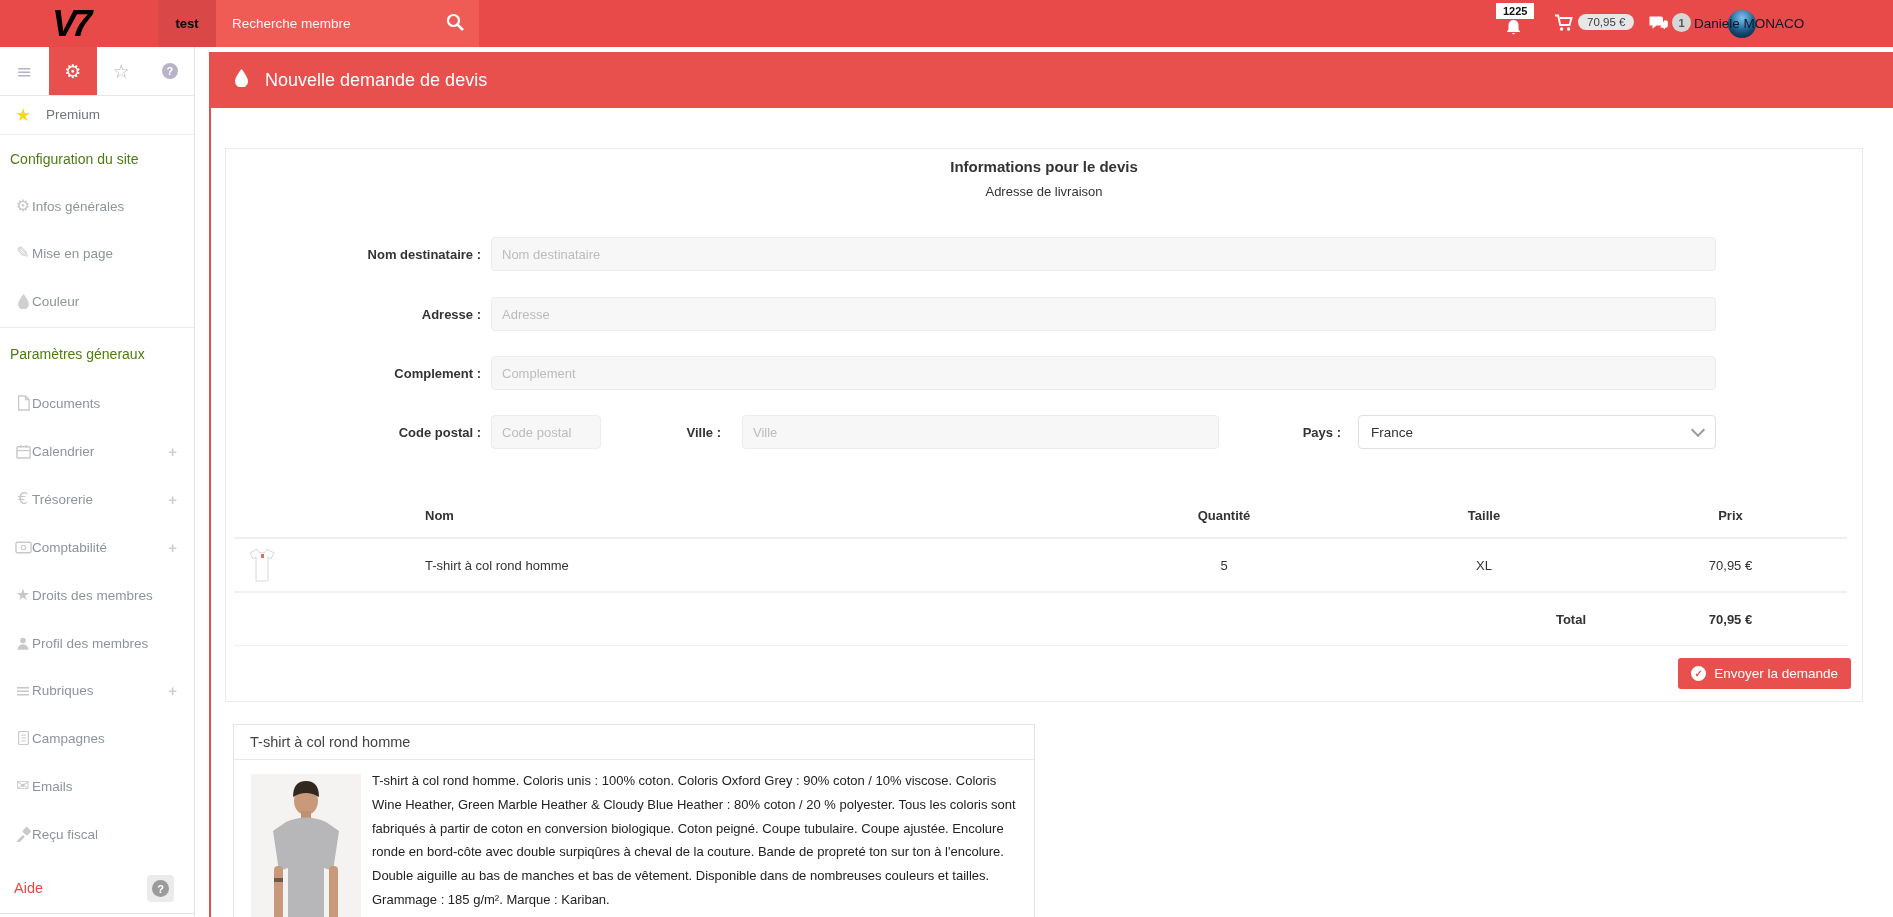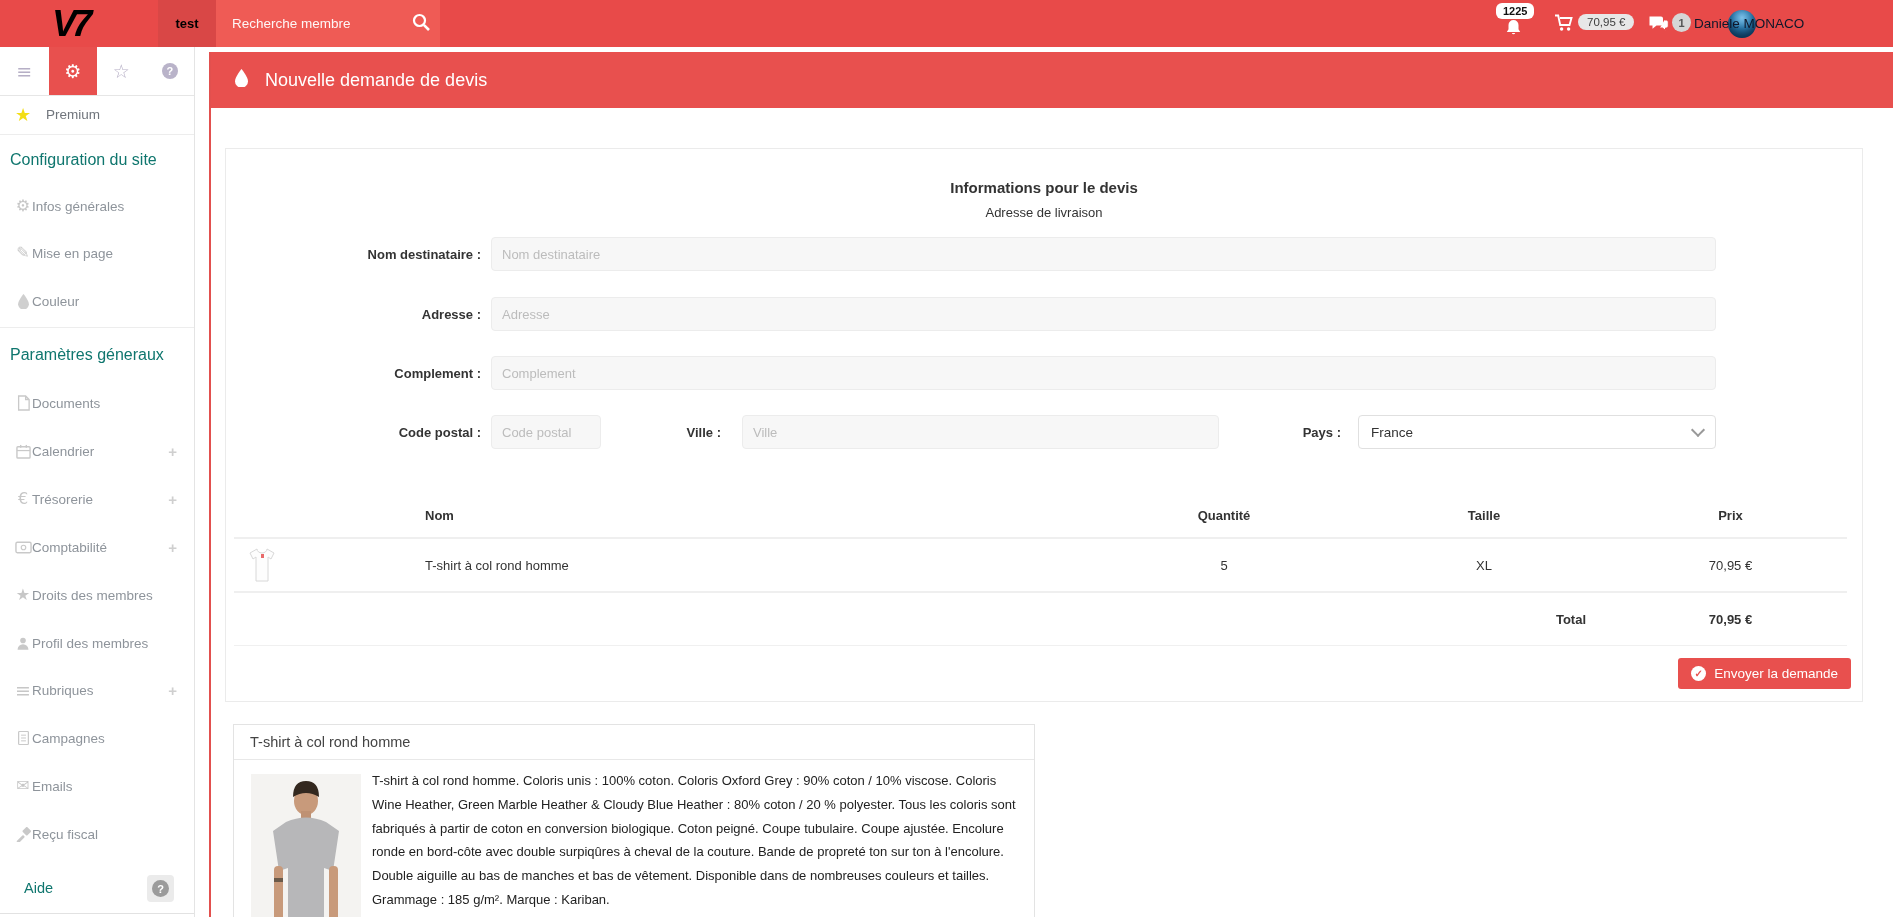--- a/index.html
+++ b/index.html
@@ -5,27 +5,27 @@
   html,body{margin:0;padding:0}
   body{width:1893px;height:917px;overflow:hidden;position:relative;background:#fff;
        font-family:"Liberation Sans",sans-serif;-webkit-font-smoothing:antialiased}
 
   
   .topbar{position:absolute;left:0;top:0;width:1893px;height:47px;background:#e84a49}
   .logo{position:absolute;left:52px;top:0px;font-weight:800;font-style:italic;
         font-size:37px;color:#000000;letter-spacing:-5px;line-height:47px}
   .site-tab{position:absolute;left:158px;top:0;width:58px;height:47px;background:#d94746;
         color:#000000;font-weight:bold;font-size:13px;display:flex;align-items:center;justify-content:center;cursor:pointer}
-  .search-zone{position:absolute;left:216px;top:0;width:224px;height:47px;background:#ef5b55;
+  .search-zone{position:absolute;left:216px;top:0;width:263px;height:47px;background:#ef5b55;
         display:flex;align-items:center;padding:0 14px;box-sizing:border-box}
   .search-input{flex:1;background:transparent;border:none;outline:none;color:#fff;
         font-size:13.5px;font-family:inherit}
   .search-input::placeholder{color:#fff;opacity:.95}
   .iconbtn{cursor:pointer;background:none;border:none;padding:0}
-  .notif-pill{position:absolute;left:1496px;top:3px;background:#fff;border-radius:6px;
+  .notif-pill{position:absolute;left:1496px;top:3px;background:#fff;border-radius:0;
         padding:2px 7px;font-size:11px;font-weight:bold;color:#111;z-index:2}
   .bell{position:absolute;left:1505px;top:19px}
   .cart{position:absolute;left:1554px;top:13px}
   .cart-pill{position:absolute;left:1578px;top:14px;background:#e7e7e7;border-radius:10px;
         padding:2px 9px;font-size:11.5px;color:#3d3d3d}
   .chat{position:absolute;left:1648px;top:15px}
   .chat-badge{position:absolute;left:1672px;top:13px;width:19px;height:19px;border-radius:50%;
         background:#d6d6d6;color:#555;font-size:11px;font-weight:bold;
         display:flex;align-items:center;justify-content:center}
   .avatar{position:absolute;left:1728px;top:10px;width:28px;height:28px;border-radius:50%;cursor:pointer;
@@ -40,47 +40,47 @@
   .tab{flex:1;display:flex;align-items:center;justify-content:center;color:#b6afc6;cursor:pointer}
   .tab.active{background:#e8504e;color:#fff}
   .gi{font-family:"DejaVu Sans",sans-serif;line-height:1}
   .tab .gi{font-size:19px}
   .qcircle{width:16px;height:16px;border-radius:50%;background:#b9b3c9;color:#fff;font-size:11px;
         font-weight:bold;display:flex;align-items:center;justify-content:center}
   .premium{position:absolute;top:48px;left:0;width:194px;height:40px;border-bottom:1px solid #ededed;
         display:flex;align-items:center;padding-left:14px;box-sizing:border-box;cursor:pointer}
   .premium .gi{font-size:18px;color:#f3de16;width:18px;text-align:center}
   .premium-lbl{margin-left:14px;color:#70757c;font-size:13.5px}
-  .sec-title{position:absolute;left:10px;color:#0f766e;font-size:16px}
+  .sec-title{position:absolute;left:10px;color:#4d7c0f;font-size:14px}
   .mi{position:absolute;left:0;width:194px;height:26px;display:flex;align-items:center;
         padding-left:14px;box-sizing:border-box;cursor:pointer}
   .mi .ic{width:18px;display:flex;justify-content:center;align-items:center;color:#c7c7c7;font-size:16px}
   .mi .lbl{color:#8e949b;font-size:13.5px;white-space:nowrap}
   .mi .plus{position:absolute;right:17px;color:#cfcfcf;font-weight:bold;font-size:15px}
   .divider{position:absolute;left:0;width:194px;border-top:1px solid #ededed}
   .aide-row{position:absolute;top:827px;left:0;width:194px;height:28px;display:flex;align-items:center;cursor:pointer}
-  .aide-lbl{margin-left:24px;color:#0f766e;font-size:14.5px}
+  .aide-lbl{margin-left:14px;color:#ef4444;font-size:14.5px}
   .aide-badge{position:absolute;left:147px;top:1px;width:27px;height:27px;background:#ebebeb;border-radius:4px;
         display:flex;align-items:center;justify-content:center}
   .aide-badge .q{width:17px;height:17px;border-radius:50%;background:#9b9b9b;color:#fff;font-size:11px;
         font-weight:bold;display:flex;align-items:center;justify-content:center}
   .side-bottom{position:absolute;top:866px;left:0;width:194px;border-top:1px solid #e2e2e2}
 
   
   .panel{position:absolute;left:209px;top:52px;width:1818px;height:865px;background:#fff;
         border-left:2px solid #e2504e;border-right:2px solid #e2504e;box-sizing:border-box}
   .phead{position:absolute;left:0;top:0;width:100%;height:56px;background:#e8504e;
         display:flex;align-items:center;padding:0 24px;box-sizing:border-box;color:#fff}
   .ptitle{margin-left:17px;font-size:18px}
   .back{margin-left:auto;display:flex;align-items:center;gap:8px;font-size:16.5px;color:#fff;cursor:pointer}
 
   
   .card{position:absolute;left:14px;top:96px;width:1638px;height:554px;border:1px solid #ebebeb;
         box-sizing:border-box;background:#fff}
-  .form-h1{margin-top:30px;text-align:center;font-size:15px;font-weight:bold;color:#333}
+  .form-h1{margin-top:9px;text-align:center;font-size:15px;font-weight:bold;color:#333}
   .form-h2{margin-top:9px;text-align:center;font-size:13px;color:#333}
   .flabel{position:absolute;font-weight:bold;font-size:13px;color:#333;text-align:right;top:10px}
   .finput{position:absolute;height:34px;background:#f7f7f7;border:1px solid #ececec;border-radius:4px;
         box-sizing:border-box;padding:0 10px;font-size:13px;color:#555;font-family:inherit;outline:none}
   .finput::placeholder{color:#bcbcbc}
   .fr{position:absolute;left:0;width:100%;height:34px}
   .fr1{top:88px}.fr2{top:148px}.fr3{top:207px}.fr4{top:266px}
   .lab-main{left:15px;width:240px}
   .in-main{left:265px;width:1225px}
   .in-cp{left:265px;width:110px}

